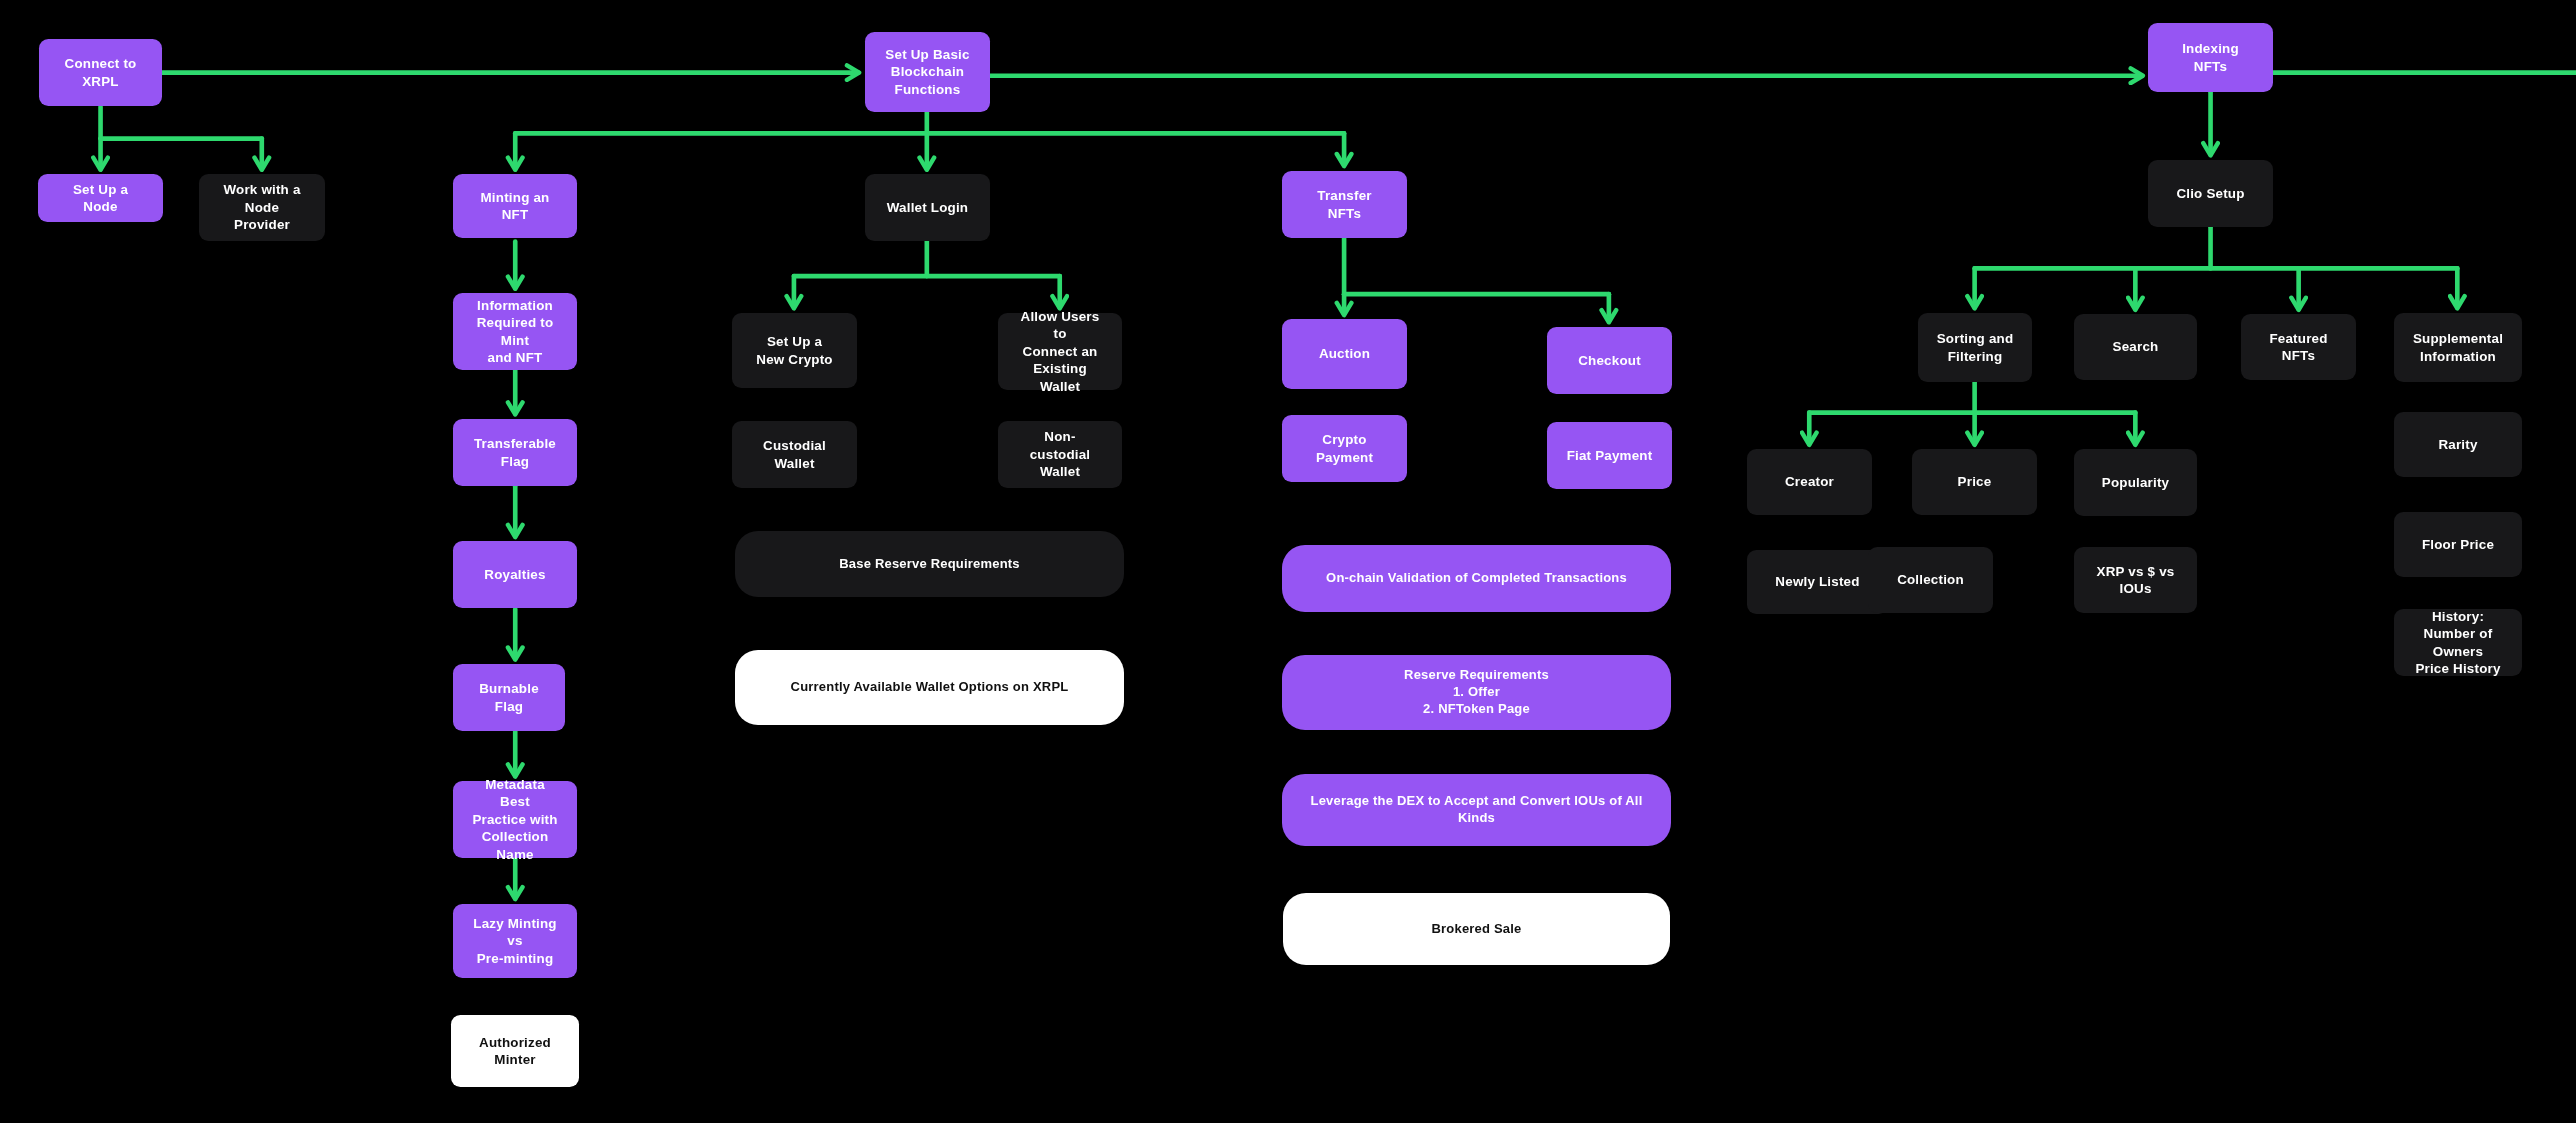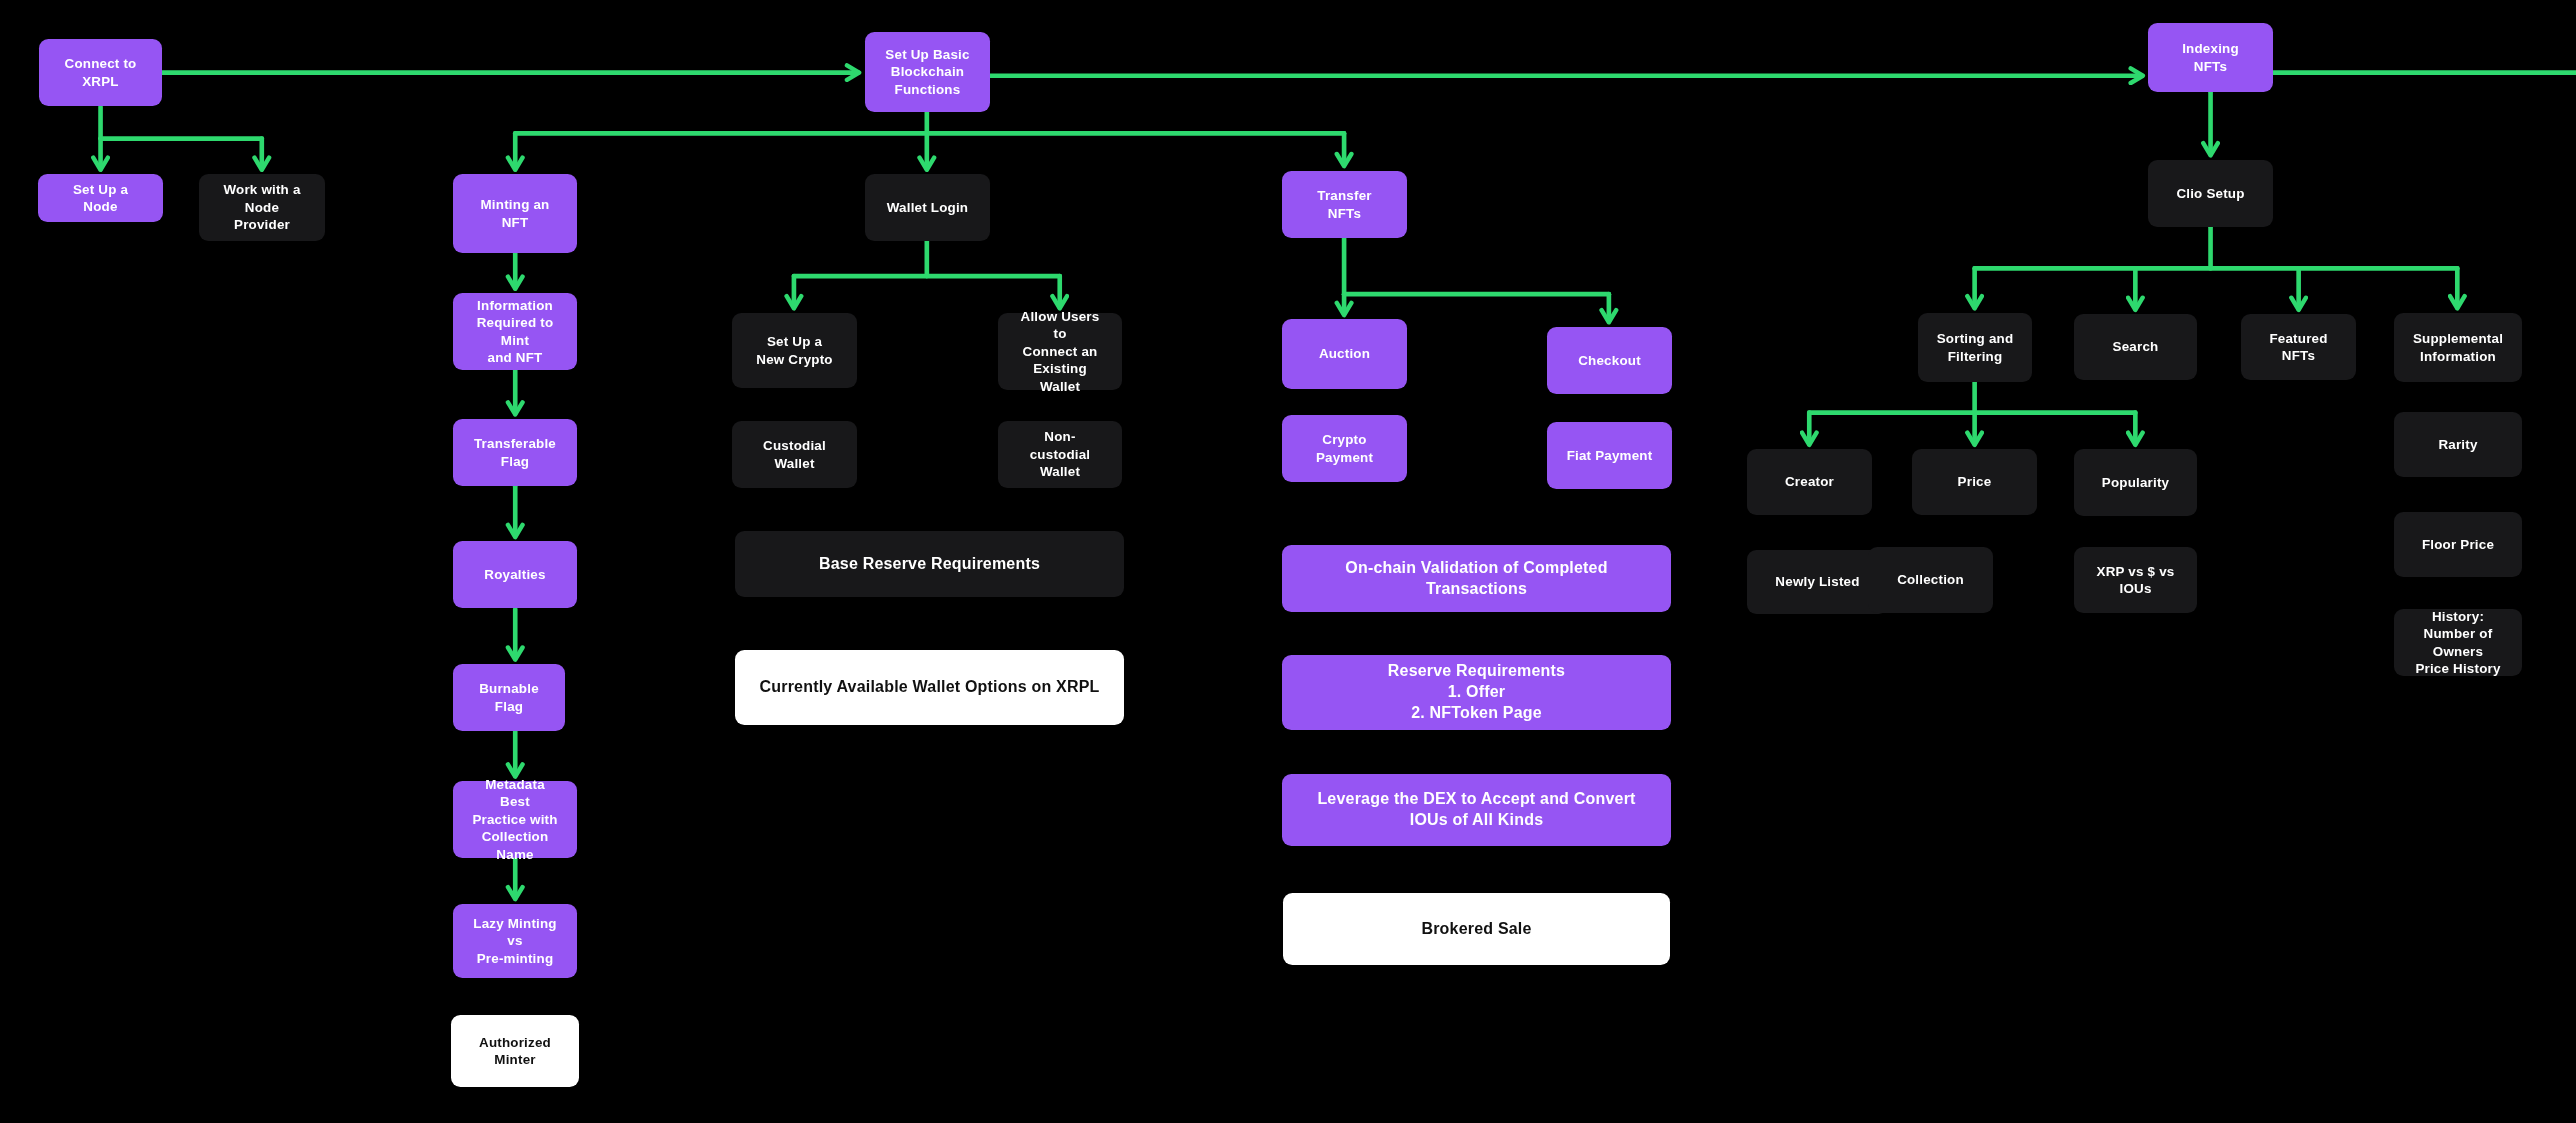--- a/index.html
+++ b/index.html
@@ -18,21 +18,21 @@
   #edges{position:absolute;left:0;top:0;width:2784px;height:1123px;}
   .edge{stroke:var(--arrow-green);stroke-width:9;fill:none;stroke-linecap:round;stroke-linejoin:round;}
   .ah{stroke:var(--arrow-green);stroke-width:5.5;fill:none;stroke-linecap:round;stroke-linejoin:round;}
   .node{position:absolute;display:flex;align-items:center;justify-content:center;
         text-align:center;border-radius:9.3px;font-weight:700;font-size:13.4px;
         line-height:1.3;letter-spacing:0.2px;white-space:pre-line;box-sizing:border-box;
         padding:17px;}
   .purple{background:var(--node-purple);color:var(--text-light);}
   .dark{background:var(--node-dark);color:var(--text-light);}
   .white{background:var(--node-white);color:var(--text-dark);}
-  .wide{font-size:16px;}
+  .wide{font-size:13px;border-radius:23px;}
 </style>
 </head>
 <body>
 
 <svg id="edges" xmlns="http://www.w3.org/2000/svg" viewBox="0 0 5404 2180" width="2784" height="1123">
   <defs>
     <marker id="ahm" viewBox="0 0 24 24" refX="19" refY="12" markerWidth="4.2" markerHeight="4.2" orient="auto">
       <path class="ah" d="M5,3 L20,12 L5,21"></path>
     </marker>
   </defs>
@@ -90,21 +90,21 @@
 
 <div class="node purple" style="left:39px;top:39px;width:123px;height:67px">Connect to XRPL</div>
 <div class="node purple" style="left:865px;top:32px;width:125px;height:80px">Set Up Basic
 Blockchain
 Functions</div>
 <div class="node purple" style="left:2148px;top:23px;width:125px;height:69px">Indexing NFTs</div>
 
 <div class="node purple" style="left:38px;top:174px;width:125px;height:48px">Set Up a Node</div>
 <div class="node dark" style="left:199px;top:174px;width:126px;height:67px">Work with a Node
 Provider</div>
-<div class="node purple" style="left:453px;top:174px;width:124px;height:79px">Minting an NFT</div>
+<div class="node purple" style="left:453px;top:174px;width:124px;height:64px">Minting an NFT</div>
 <div class="node dark" style="left:865px;top:174px;width:125px;height:67px">Wallet Login</div>
 <div class="node purple" style="left:1282px;top:171px;width:125px;height:67px">Transfer NFTs</div>
 <div class="node dark" style="left:2148px;top:160px;width:125px;height:67px">Clio Setup</div>
 
 <div class="node purple" style="left:453px;top:293px;width:124px;height:77px">Information
 Required to Mint
 and NFT</div>
 <div class="node purple" style="left:453px;top:419px;width:124px;height:67px">Transferable Flag</div>
 <div class="node purple" style="left:453px;top:541px;width:124px;height:67px">Royalties</div>
 <div class="node purple" style="left:453px;top:664px;width:112px;height:67px">Burnable Flag</div>

